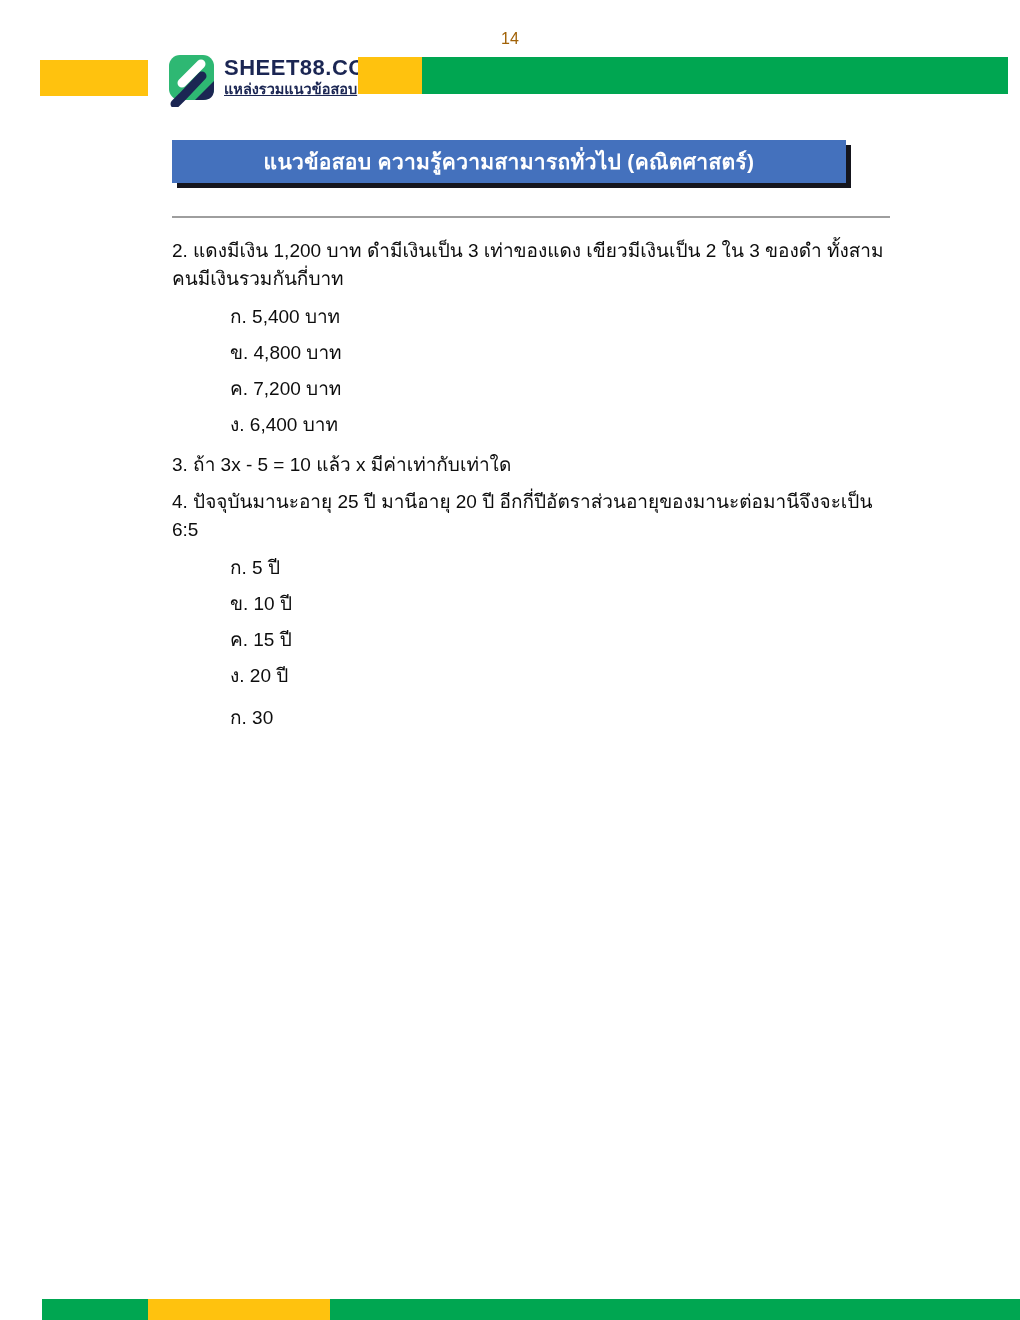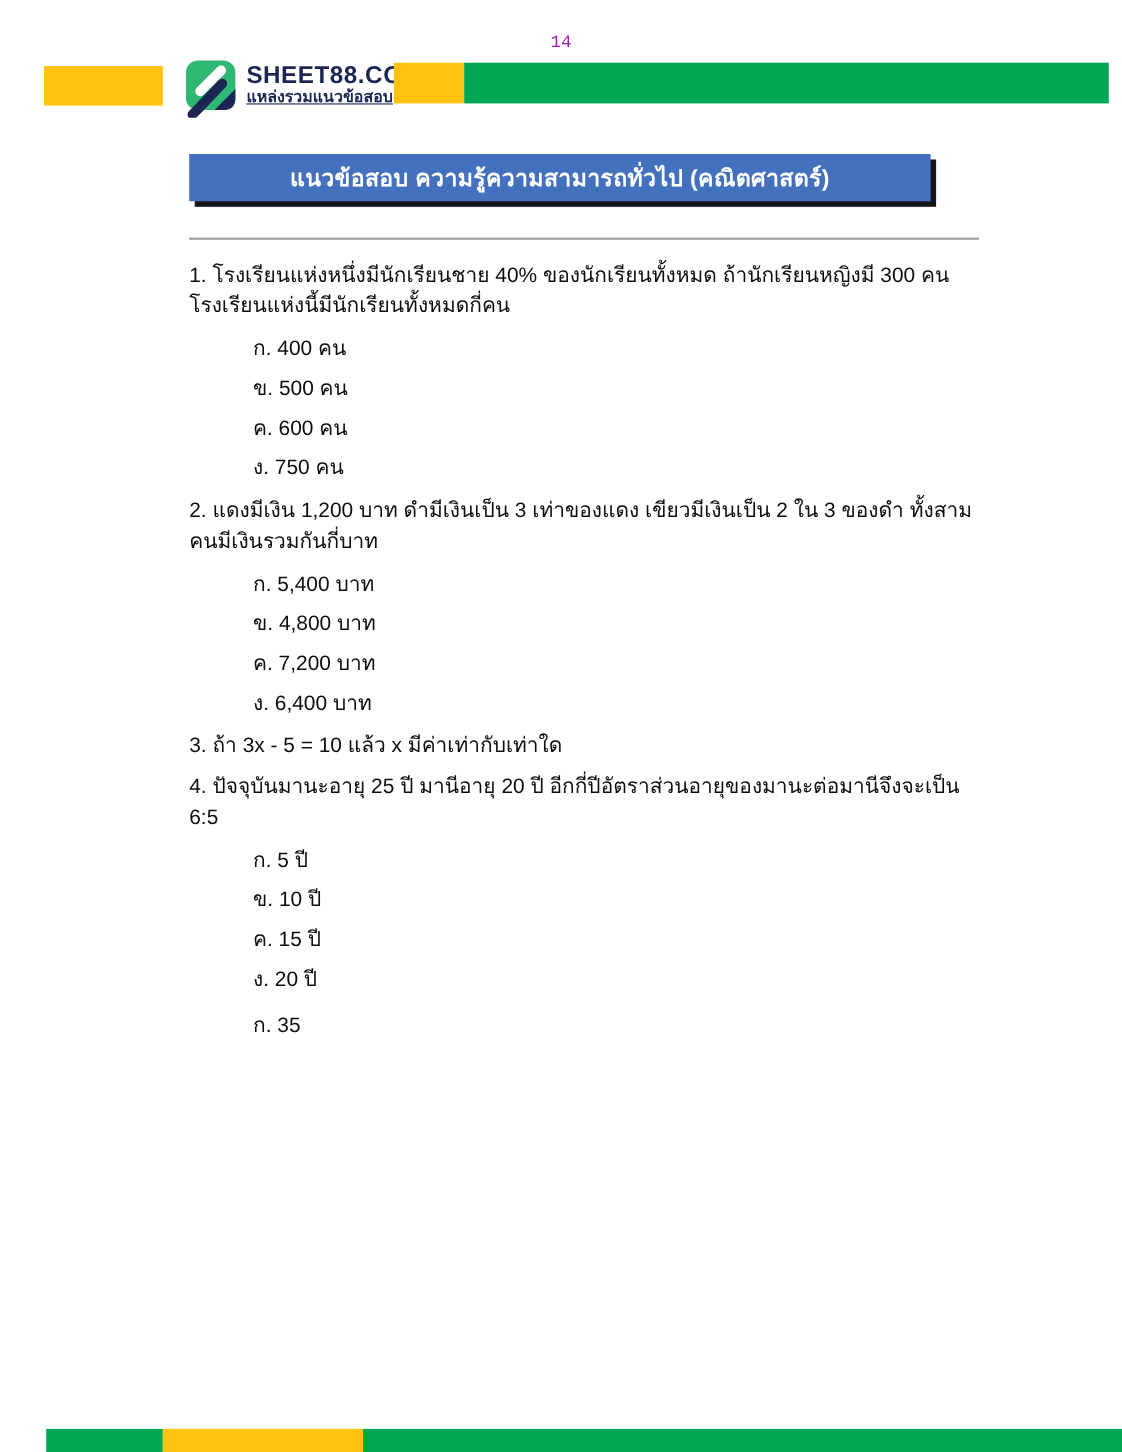--- a/index.html
+++ b/index.html
@@ -15,23 +15,23 @@
     background: #ffffff;
     overflow: hidden;
   }
   
   .page-number {
     position: absolute;
     top: 30px;
     left: 0;
     width: 100%;
     text-align: center;
-    font-family: Liberation Mono, monospace;
+    font-family: Liberation Sans, sans-serif;
     font-size: 16px;
-    color: #a21caf;
+    color: #a16207;
   }
   .bar { position: absolute; }
   .bar.hdr-left-yellow  { left: 40px;  top: 60px; width: 108px; height: 36px; background: var(--yellow); }
   .bar.hdr-mid-yellow   { left: 358px; top: 57px; width: 64px;  height: 37px; background: var(--yellow); }
   .bar.hdr-right-green  { left: 422px; top: 57px; width: 586px; height: 37px; background: var(--green); }
   .logo {
     position: absolute;
     left: 168px;
     top: 54px;
     display: flex;
@@ -135,29 +135,20 @@
     <div class="bar hdr-right-green"></div>
   </header>
 
   <div class="banner">
     <span class="banner-title">แนวข้อสอบ ความรู้ความสามารถทั่วไป (คณิตศาสตร์)</span>
   </div>
 
   <div class="rule"></div>
 
   <main id="content">
-  <section class="question">
-    <p class="q-text">1. โรงเรียนแห่งหนึ่งมีนักเรียนชาย 40% ของนักเรียนทั้งหมด ถ้านักเรียนหญิงมี 300 คน โรงเรียนแห่งนี้มีนักเรียนทั้งหมดกี่คน</p>
-    <div class="choices">
-          <div class="choice">ก. 400 คน</div>
-          <div class="choice">ข. 500 คน</div>
-          <div class="choice">ค. 600 คน</div>
-          <div class="choice">ง. 750 คน</div>
-        </div>
-  </section>
 
   <section class="question">
     <p class="q-text">2. แดงมีเงิน 1,200 บาท ดำมีเงินเป็น 3 เท่าของแดง เขียวมีเงินเป็น 2 ใน 3 ของดำ ทั้งสามคนมีเงินรวมกันกี่บาท</p>
     <div class="choices">
           <div class="choice">ก. 5,400 บาท</div>
           <div class="choice">ข. 4,800 บาท</div>
           <div class="choice">ค. 7,200 บาท</div>
           <div class="choice">ง. 6,400 บาท</div>
         </div>
   </section>
@@ -171,21 +162,21 @@
     <div class="choices">
           <div class="choice">ก. 5 ปี</div>
           <div class="choice">ข. 10 ปี</div>
           <div class="choice">ค. 15 ปี</div>
           <div class="choice">ง. 20 ปี</div>
         </div>
   </section>
 
   <section class="question">
     <div class="choices">
-          <div class="choice">ก. 35</div>
+          <div class="choice">ก. 30</div>
         </div>
   </section>
 </main>
 
   <footer>
     <div class="bar ftr-green-left"></div>
     <div class="bar ftr-yellow"></div>
     <div class="bar ftr-green-right"></div>
   </footer>
 

